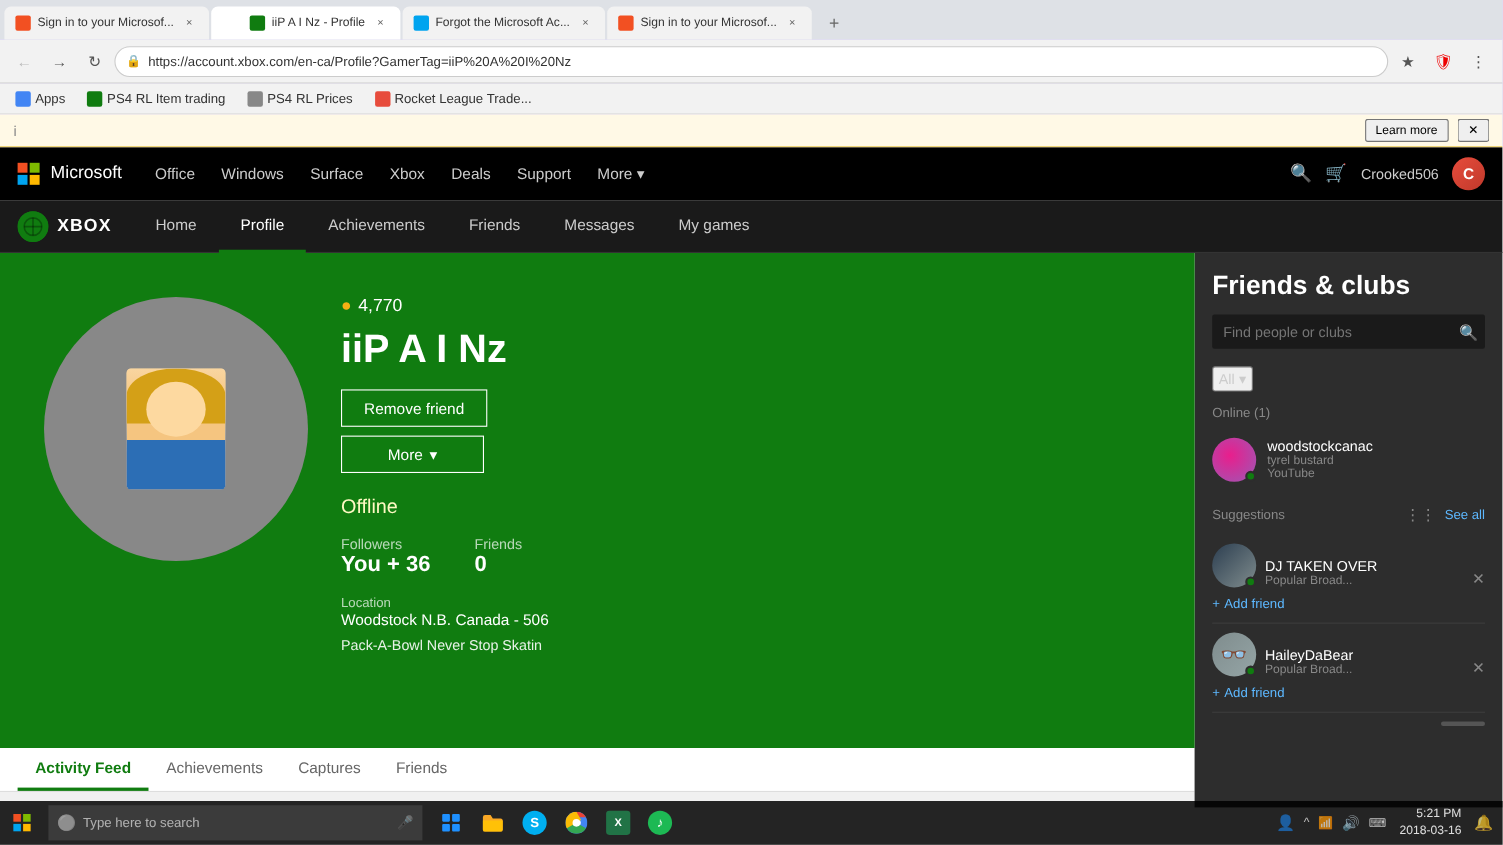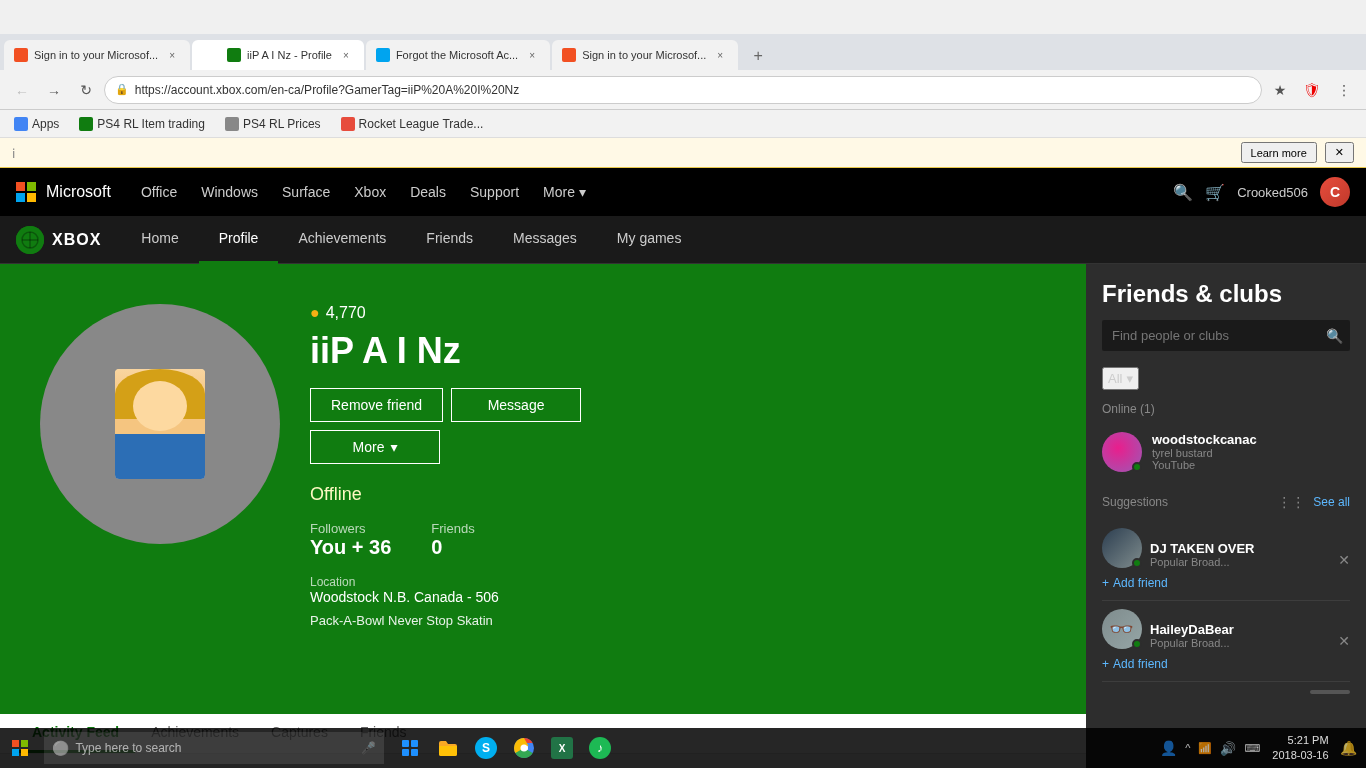--- a/index.html
+++ b/index.html
@@ -1,19 +1,19 @@
 <!DOCTYPE html>
 <html><head>
   <meta charset="utf-8">
   <style>
     * { margin: 0; padding: 0; box-sizing: border-box; }
     body { font-family: 'Segoe UI', Arial, sans-serif; background: #f0f0f0; width: 1366px; height: 768px; overflow: hidden; }
 
     
-    .browser-chrome { background: #c4b5fd; margin-top: 34px; }
+    .browser-chrome { background: #c4b5fd; }
     .tab-bar { display: flex; align-items: flex-end; height: 36px; background: #dee1e6; padding: 0 4px; gap: 2px; }
     .tab { display: flex; align-items: center; height: 30px; padding: 0 10px; background: #f2f2f2; border-radius: 6px 6px 0 0; font-size: 12px; color: #333; min-width: 160px; max-width: 220px; gap: 6px; cursor: pointer; }
     .tab.active { background: #fff; padding-left: 35px; }
     .tab-favicon { width: 14px; height: 14px; border-radius: 2px; }
     .tab-title { flex: 1; overflow: hidden; text-overflow: ellipsis; white-space: nowrap; font-size: 11px; }
     .tab-close { width: 16px; height: 16px; display: flex; align-items: center; justify-content: center; border-radius: 50%; font-size: 10px; color: #666; cursor: pointer; }
     .new-tab { width: 28px; height: 28px; display: flex; align-items: center; justify-content: center; border-radius: 50%; font-size: 16px; color: #666; cursor: pointer; margin-left: 4px; }
 
     .browser-controls { display: flex; align-items: center; height: 40px; background: #f2f2f2; padding: 0 8px; gap: 4px; border-bottom: 1px solid #ccc; }
     .nav-btn { width: 28px; height: 28px; display: flex; align-items: center; justify-content: center; border-radius: 50%; color: #555; font-size: 14px; cursor: pointer; }
@@ -89,21 +89,21 @@
     .friends-search-btn { position: absolute; right: 6px; top: 50%; transform: translateY(-50%); background: none; border: none; color: #888; font-size: 14px; cursor: pointer; }
     .friends-filter { display: flex; align-items: center; gap: 4px; margin-bottom: 12px; }
     .filter-btn { color: #ccc; font-size: 13px; cursor: pointer; display: flex; align-items: center; gap: 4px; padding: 2px 4px; }
     .online-section { margin-bottom: 16px; }
     .section-header { color: #888; font-size: 12px; margin-bottom: 10px; }
     .friend-item { display: flex; align-items: flex-start; gap: 10px; padding: 6px 0; cursor: pointer; }
     .friend-avatar { width: 40px; height: 40px; border-radius: 50%; position: relative; flex-shrink: 0; }
     .friend-avatar-img { width: 40px; height: 40px; border-radius: 50%; background: #888; }
     .online-dot { width: 10px; height: 10px; border-radius: 50%; background: #107c10; position: absolute; bottom: 0; right: 0; border: 2px solid #2d2d2d; }
     .friend-info { flex: 1; }
-    .friend-name { color: #fff; font-size: 13px; font-weight: 700; }
+    .friend-name { color: #fff; font-size: 13px; font-weight: 400; }
     .friend-sub { color: #888; font-size: 11px; }
     .suggestions-header { display: flex; align-items: center; justify-content: space-between; margin-bottom: 10px; }
     .suggestions-title { color: #888; font-size: 12px; }
     .suggestions-actions { display: flex; align-items: center; gap: 8px; }
     .see-all { color: #5db8ff; font-size: 12px; cursor: pointer; }
     .suggestion-item { padding: 8px 0; border-bottom: 1px solid #3d3d3d; }
     .suggestion-top { display: flex; align-items: flex-end; gap: 8px; margin-bottom: 6px; }
     .suggestion-close { color: #888; font-size: 14px; cursor: pointer; margin-left: auto; }
     .add-friend-btn { display: flex; align-items: center; gap: 4px; color: #5db8ff; font-size: 12px; cursor: pointer; padding: 2px 0; }
 
@@ -269,21 +269,20 @@
 
       <div class="profile-info">
         <div class="gamerscore">
           <span class="gs-icon">●</span>
           <span>4,770</span>
         </div>
         <div class="profile-gamertag">iiP A I Nz</div>
         <div class="profile-actions">
           <div class="action-row">
             <button class="action-btn wide">Remove friend</button>
-            <button class="action-btn wide">Message</button>
           </div>
           <div class="action-row">
             <button class="action-btn">
               <span>More</span>
               <span>▾</span>
             </button>
           </div>
         </div>
         <div class="profile-status">Offline</div>
         <div class="profile-stats">

